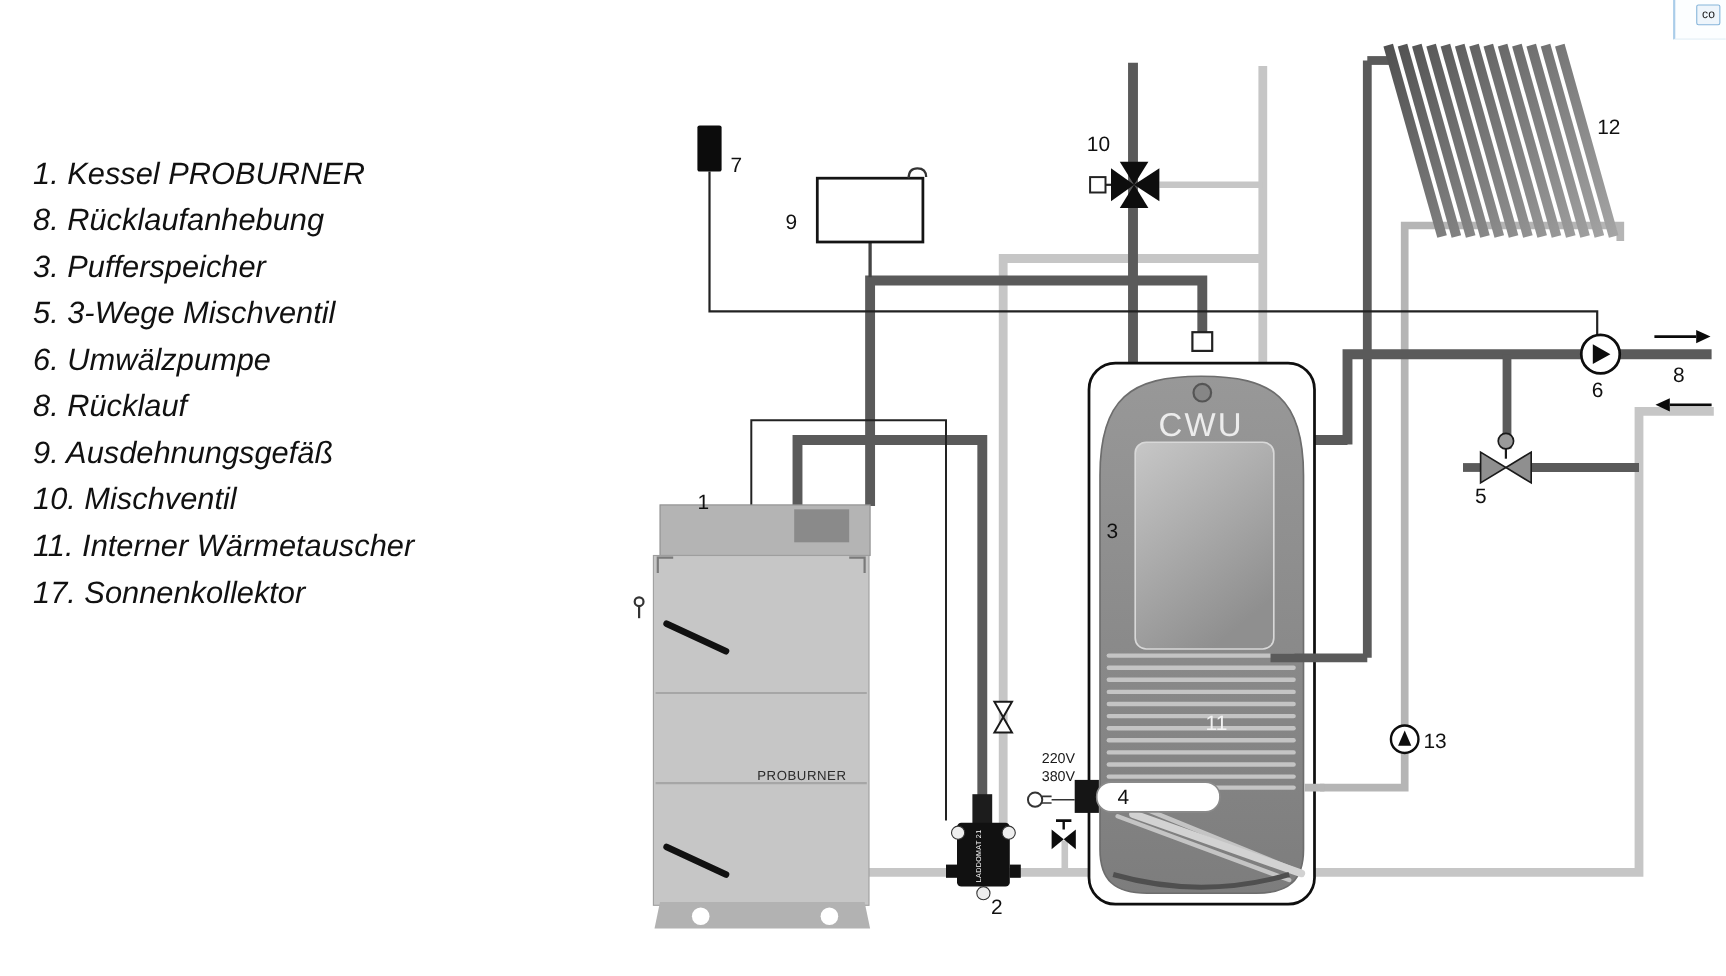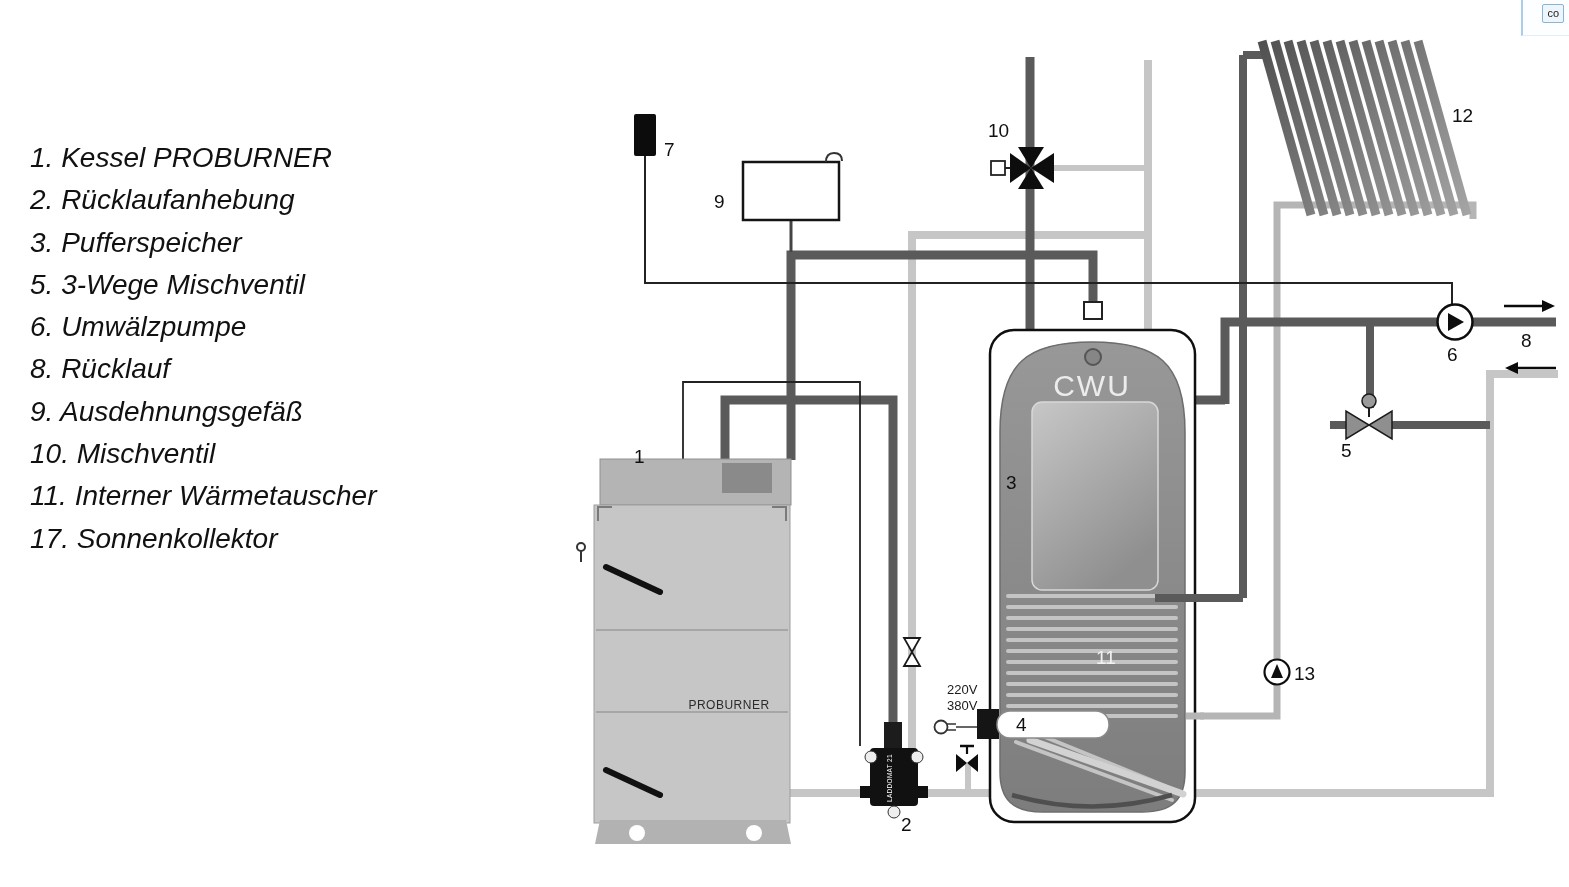--- a/index.html
+++ b/index.html
@@ -22,21 +22,21 @@
   .chip{position:absolute;top:4px;right:5px;border:1px solid #86b5da;background:#eef5fb;
         font-size:11px;line-height:15px;padding:1px 4px;color:#222;border-radius:2px;}
 </style>
 </head>
 <body>
 
 <div class="page">
 
   <div class="legend">
     <div class="legend-row">1. Kessel PROBURNER</div>
-    <div class="legend-row">2. Rücklaufanhebung</div>
+    <div class="legend-row">8. Rücklaufanhebung</div>
     <div class="legend-row">3. Pufferspeicher</div>
     <div class="legend-row">5. 3-Wege Mischventil</div>
     <div class="legend-row">6. Umwälzpumpe</div>
     <div class="legend-row">8. Rücklauf</div>
     <div class="legend-row">9. Ausdehnungsgefäß</div>
     <div class="legend-row">10. Mischventil</div>
     <div class="legend-row">11. Interner Wärmetauscher</div>
     <div class="legend-row">17. Sonnenkollektor</div>
   </div>
 

